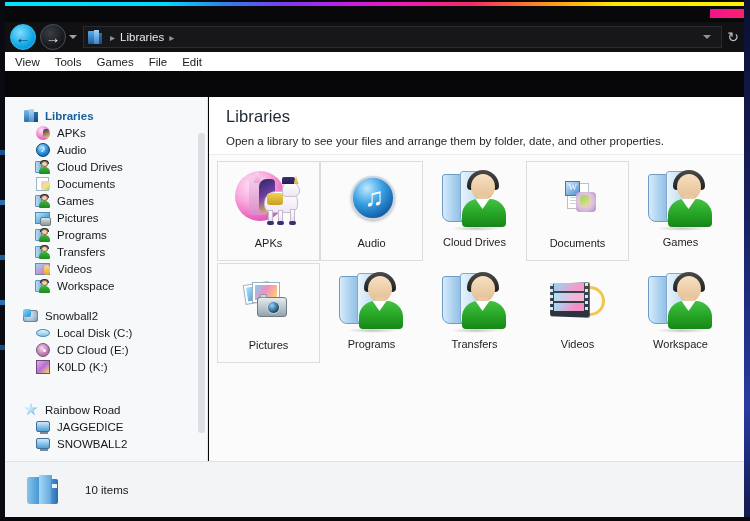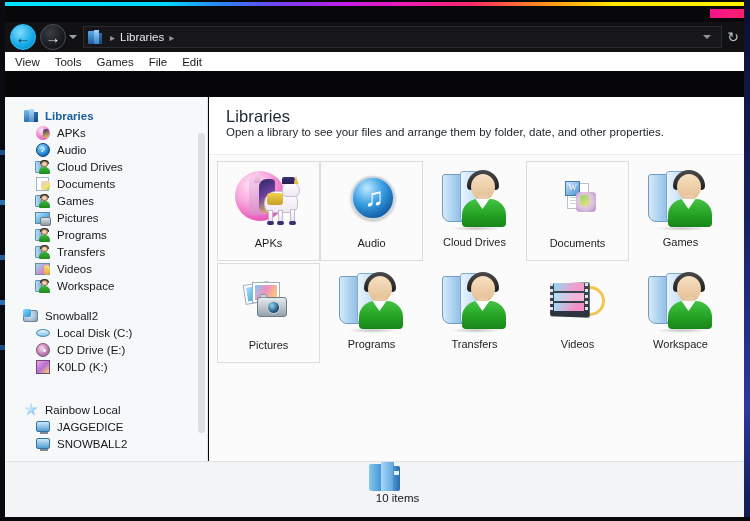--- a/index.html
+++ b/index.html
@@ -167,21 +167,21 @@
 
   .sbtrack{ position:absolute; right:2px; top:36px; width:7px; bottom:14px; }
   .sbthumb{ position:absolute; right:2px; top:36px; width:7px; height:300px;
     background:#dcdfe3; border-radius:3px; }
 
   
   .content{ position:absolute; left:209px; top:97px; right:6px; bottom:60px;
     background:#ffffff; overflow:hidden; }
   .chead{ padding:10px 0 8px 17px; background:#fff; }
   .ctitle{ font-size:16.5px; color:#1b2733; font-weight:normal; letter-spacing:.1px; }
-  .csub{ font-size:11.5px; color:#22272c; margin-top:0; }
+  .csub{ font-size:11.5px; color:#22272c; margin-top:9px; }
   .cbody{ position:absolute; left:0; right:0; top:57px; bottom:0;
     background:#fbfbfb; border-top:1px solid #ececec; padding:6px 0 0 8px; }
   .grid{ display:flex; flex-wrap:wrap; }
   .tile{ width:103px; height:100px; margin:0 0 2px 0; display:flex; flex-direction:column;
     align-items:center; justify-content:flex-start; padding-top:7px; }
   .tile.sel{ background:#fbfbfb; border:1px solid #dcdcdc; }
   .tile .art{ width:70px; height:64px; position:relative; }
   .tile .cap{ font-size:11px; color:#1d1d1d; margin-top:4px; text-align:center; }
 
   
@@ -290,21 +290,21 @@
   .vid .perf{ position:absolute; left:1px; top:3px; width:3px; height:30px;
     background:repeating-linear-gradient(to bottom,#dfe5ea 0,#dfe5ea 3px,transparent 3px,transparent 6px); }
   .vid .perf2{ position:absolute; left:36px; top:3px; width:3px; height:30px;
     background:repeating-linear-gradient(to bottom,#dfe5ea 0,#dfe5ea 3px,transparent 3px,transparent 6px); }
   .vid .curl{ position:absolute; left:34px; top:6px; width:22px; height:30px;
     border:3px solid #f0c64e; border-left:none; border-radius:0 16px 16px 0; }
 
   
   .status{ position:absolute; left:5px; right:6px; bottom:4px; height:56px;
     background:#f3f4f6; border-top:1px solid #dfe2e6; display:flex; align-items:center;
-    padding-left:22px;flex-direction:column; }
+    padding-left:22px; }
   .stfold{ width:34px; height:30px; position:relative; flex:none; }
   .stfold .f1{ position:absolute; left:0; top:2px; width:14px; height:27px;
     background:linear-gradient(to right,#86c6ef,#3d8fd0); border-radius:2px 0 0 3px; }
   .stfold .f2{ position:absolute; left:12px; top:0px; width:13px; height:29px;
     background:linear-gradient(to right,#a8d8f6,#5ba4dd); }
   .stfold .f3{ position:absolute; left:24px; top:4px; width:7px; height:25px;
     background:linear-gradient(to right,#4d94d2,#2a6ca9); border-radius:0 2px 2px 0; }
   .stfold .tab{ position:absolute; left:25px; top:9px; width:5px; height:4px; background:#e9f3fb; }
   .stlbl{ font-size:11.5px; color:#17181a; margin-left:24px; }
 </style>
@@ -478,37 +478,37 @@
       <div class="navrow child">
         <span class="ico">
             <span class="hdd"></span>
           </span>
         <span class="lbl">Local Disk (C:)</span>
       </div>
       <div class="navrow child">
         <span class="ico">
             <span class="cdd"></span>
           </span>
-        <span class="lbl">CD Drive (E:)</span>
+        <span class="lbl">CD Cloud (E:)</span>
       </div>
       <div class="navrow child">
         <span class="ico">
             <span class="kold"></span>
           </span>
         <span class="lbl">K0LD (K:)</span>
       </div>
 
       <div class="gap"></div>
       <div class="gap"></div>
 
       <div class="navrow">
         <span class="ico">
             <span class="star"></span>
           </span>
-        <span class="lbl">Rainbow Local</span>
+        <span class="lbl">Rainbow Road</span>
       </div>
       <div class="navrow child">
         <span class="ico">
             <span class="monitor"></span>
           </span>
         <span class="lbl">JAGGEDICE</span>
       </div>
       <div class="navrow child">
         <span class="ico">
             <span class="monitor"></span>

